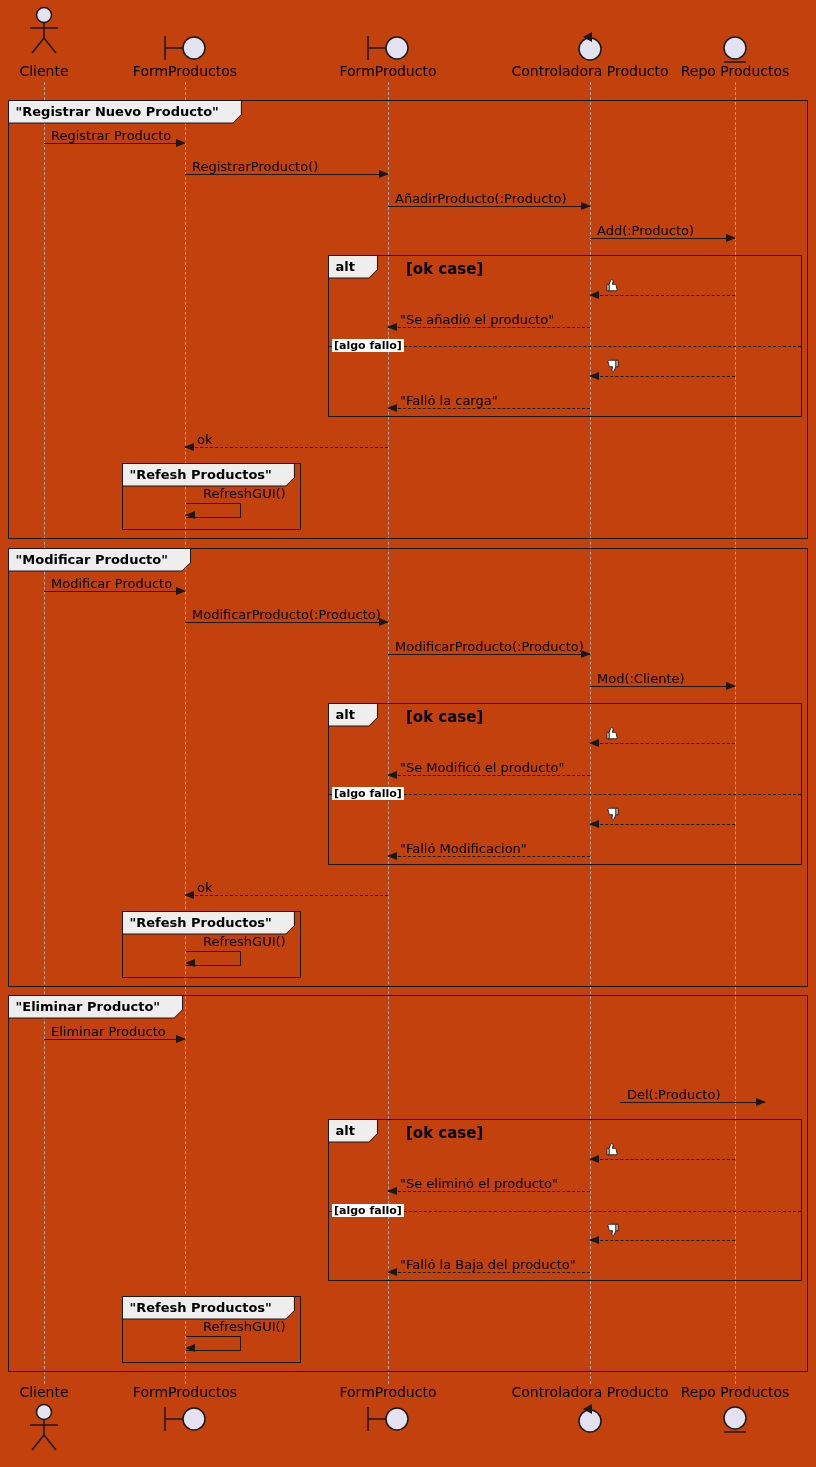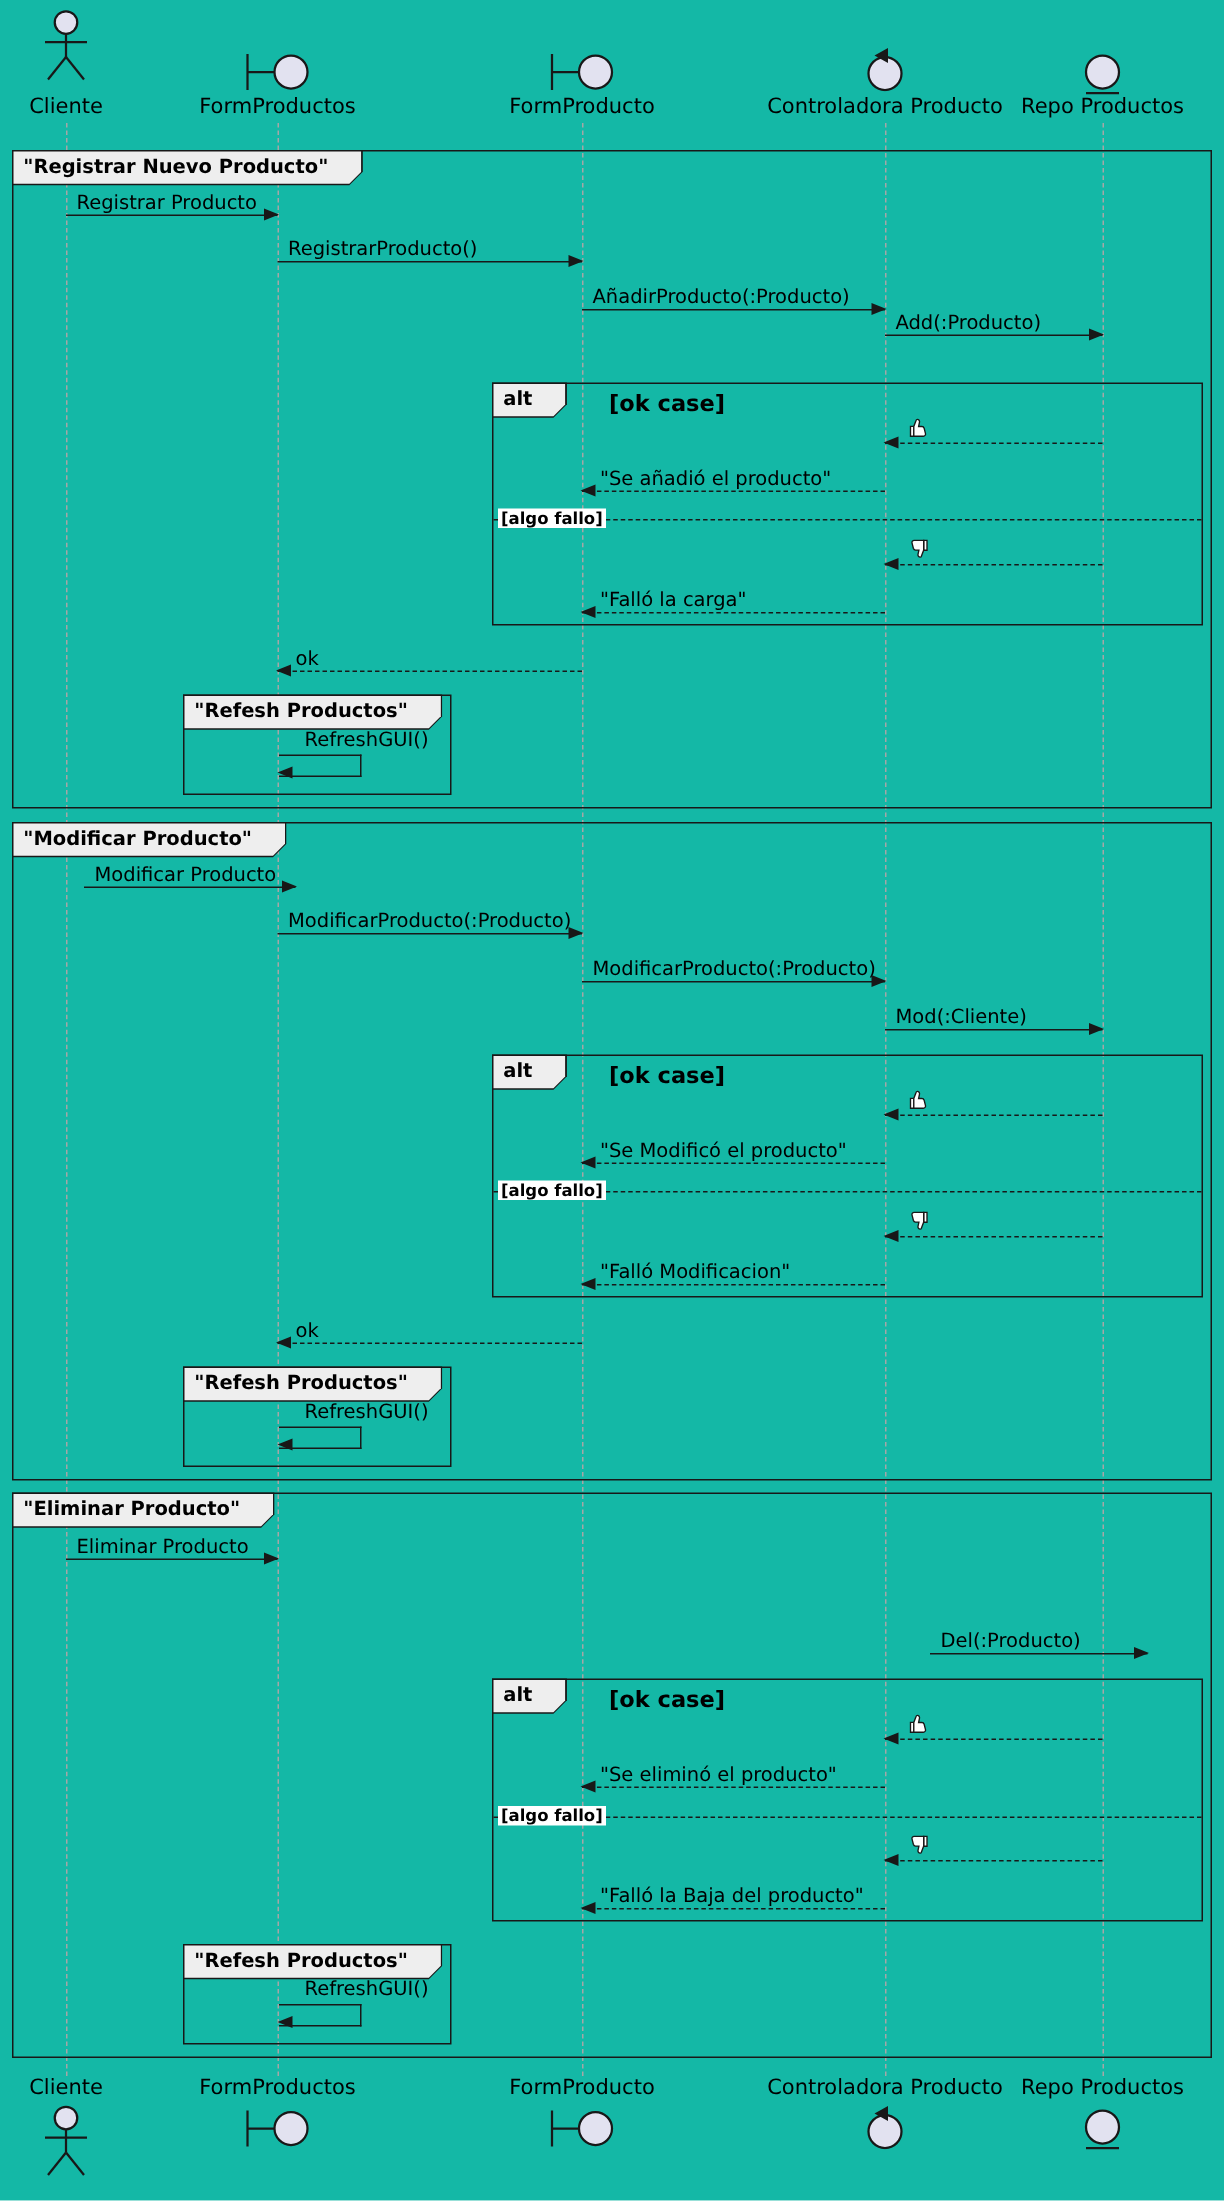--- a/index.html
+++ b/index.html
@@ -1,18 +1,18 @@
 <!DOCTYPE html>
 <html><head>
 <meta charset="utf-8">
 <style>
   html,body { margin:0; padding:0; background:#fff; }
   .canvas {
     position:relative; width:816px; height:1467px; overflow:hidden;
-    background:#14b8a6; font-family:"DejaVu Sans", sans-serif; color:#000;
+    background:#c2410c; font-family:"DejaVu Sans", sans-serif; color:#000;
   }
   
   .lifeline { position:absolute; top:82px; height:1302px; width:0; border-left:1px dashed #a6a6a6; z-index:1; }
   
   .plabel { position:absolute; transform:translateX(-50%); font-size:14px; white-space:nowrap; z-index:5; }
   .picon { position:absolute; z-index:5; }
   
   .frame { position:absolute; border:1.5px solid #181818; z-index:2; }
   .ftitle { position:absolute; top:-1.5px; left:-1.5px; background:#181818; padding:1px; z-index:3;
             clip-path:polygon(0 0,100% 0,100% calc(100% - 9px),calc(100% - 9px) 100%,0 100%); }
@@ -145,21 +145,21 @@
   <div class="msg to-right" style="left:388px;top:191px;width:202px">
     <span class="lbl">AñadirProducto(:Producto)</span>
     <div class="line"></div>
       <div class="head"></div>
   </div>
   <div class="msg to-right" style="left:185px;top:159px;width:203px">
     <span class="lbl">RegistrarProducto()</span>
     <div class="line"></div>
       <div class="head"></div>
   </div>
-  <div class="msg to-right" style="left:590px;top:208px;width:145px">
+  <div class="msg to-right" style="left:590px;top:223px;width:145px">
     <span class="lbl">Add(:Producto)</span>
     <div class="line"></div>
       <div class="head"></div>
   </div>
   <div class="msg to-left dashed" style="left:590px;top:280px;width:145px">
     <svg class="thumb" width="13" height="14" viewBox="0 0 13 14">
       <path d="M1 6.2 h2.2 v6.6 H1 z" fill="#fff" stroke="#181818" stroke-width="0.9"></path>
       <path d="M3.2 12.8 H9.6 C10.5 12.8 11.2 12 11 11.1 L10.1 7.5 C9.9 6.8 9.3 6.3 8.6 6.3 H6.4 L7 3.4 C7.2 2.5 6.5 1.6 5.6 1.6 C5.2 1.6 4.8 1.9 4.7 2.3 L3.2 6.3 Z" fill="#fff" stroke="#181818" stroke-width="0.9"></path>
     </svg>
     <div class="line"></div>
@@ -189,21 +189,21 @@
     <span class="lbl">ok</span>
     <div class="line"></div>
       <div class="head"></div>
   </div>
   <div class="selfmsg" style="left:186px;top:486px">
     <span class="lbl">RefreshGUI()</span>
     <div class="loop"></div>
     <div class="head"></div>
   </div>
 
-  <div class="msg to-right" style="left:56px;top:576px;width:141px">
+  <div class="msg to-right" style="left:44px;top:576px;width:141px">
     <span class="lbl">Modificar Producto</span>
     <div class="line"></div>
       <div class="head"></div>
   </div>
   <div class="msg to-right" style="left:185px;top:607px;width:203px">
     <span class="lbl">ModificarProducto(:Producto)</span>
     <div class="line"></div>
       <div class="head"></div>
   </div>
   <div class="msg to-right" style="left:388px;top:639px;width:202px">

